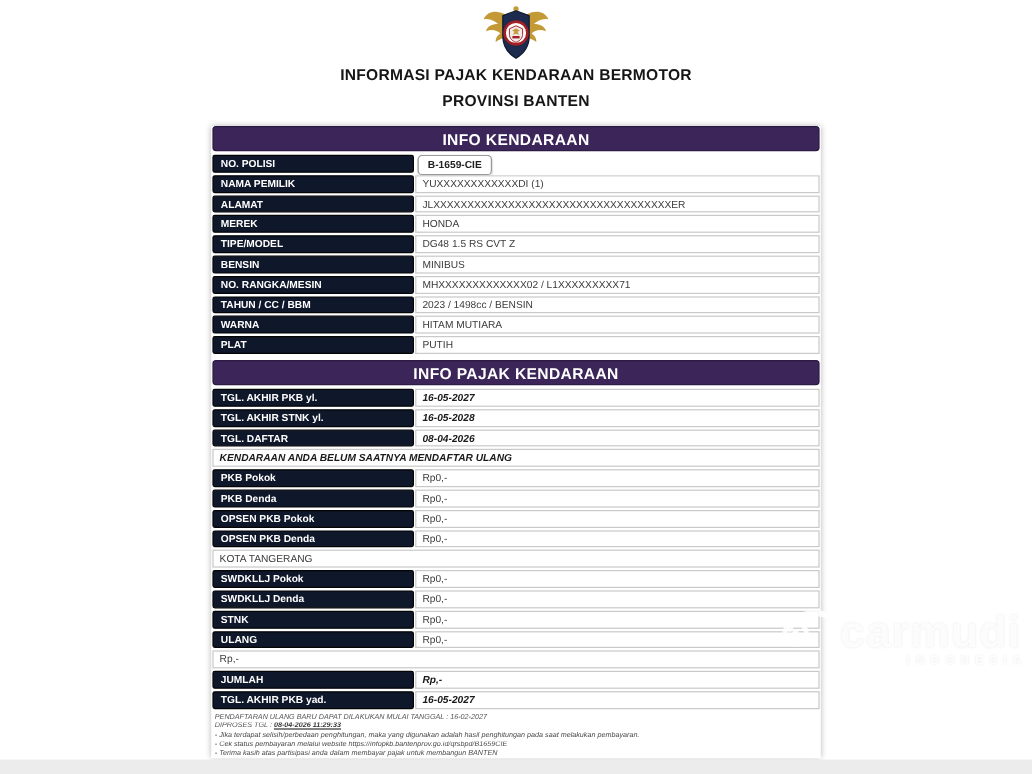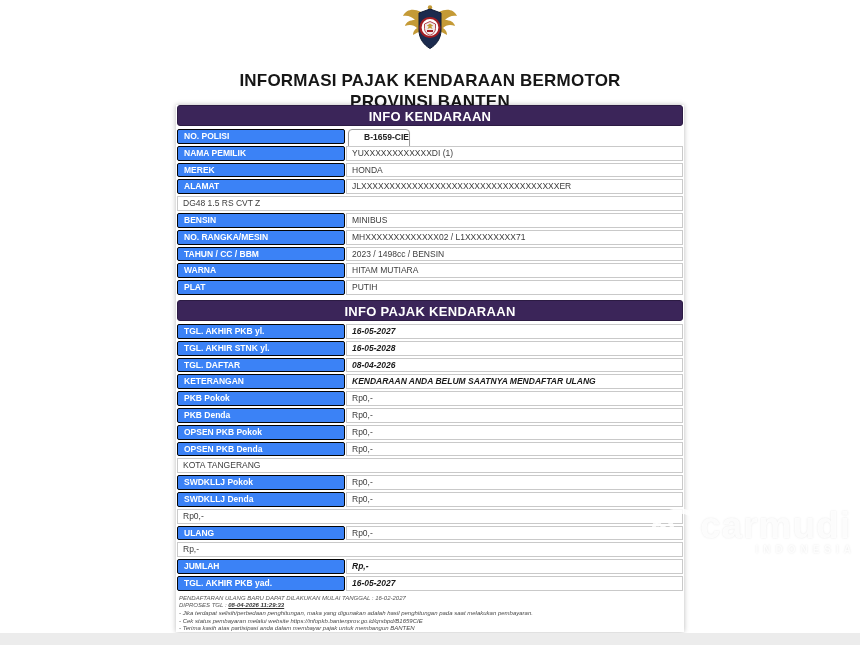--- a/index.html
+++ b/index.html
@@ -7,56 +7,56 @@
     width:860px;height:645px;position:relative;overflow:hidden;
     background:#ffffff;
     font-family:"Liberation Sans","DejaVu Sans",sans-serif;
     -webkit-font-smoothing:antialiased;
   }
   .bottom-strip{position:absolute;left:0;top:633px;width:860px;height:12px;background:#ececec;}
   
   .page-header{position:absolute;left:0;top:0;width:860px;text-align:center;}
   .logo-wrap{margin:4px auto 0 auto;width:58px;height:46px;}
   .page-title{
-    margin-top:20px;font-weight:bold;font-size:17px;line-height:21px;color:#161616;
+    margin-top:2px;font-weight:bold;font-size:13px;line-height:21px;color:#161616;
     letter-spacing:.2px;
   }
   
   .card{
     position:absolute;left:176px;top:105px;width:508px;height:527px;
     background:#fff;box-shadow:0 0 5px rgba(0,0,0,.28);
     box-sizing:border-box;padding:0 0 6px 0;
   }
   .section-header{
     height:21px;margin:0 1px 3px 1px;border-radius:3px;
     background:#3b2559;border:1px solid #2c1b43;
     color:#fff;font-weight:bold;font-size:13px;line-height:21px;text-align:center;
     letter-spacing:.3px;box-sizing:border-box;
   }
   .section-header.second{margin-top:5px;}
   .rows{margin:0 1px;}
   .row{display:flex;height:14.8px;margin-bottom:2px;}
   .lab{
     width:168px;box-sizing:border-box;flex:none;
-    background:#3b82f6;border:1px solid #050505;border-radius:2px;margin-right:1px;
+    background:#0f172a;border:1px solid #050505;border-radius:2px;margin-right:1px;
     color:#ffffff;font-weight:bold;font-size:8.5px;line-height:13px;
     padding-left:6px;white-space:nowrap;overflow:hidden;
   }
   .val{
     flex:1;box-sizing:border-box;
     border:1px solid #c9c9c9;background:#fff;
     color:#3c3c3c;font-size:8.5px;line-height:12.5px;padding-left:5px;
     white-space:nowrap;overflow:hidden;
   }
   .val.bold{font-weight:bold;color:#1a1a1a;font-style:italic;}
   .val.plateCell{border:none;padding-left:0;position:relative;height:17px;}
   .plate{
     display:inline-block;box-sizing:border-box;margin-left:2px;margin-top:0px;
-    width:62px;height:32px;border:1px solid #9a9a9a;border-radius:4px;background:#fff;
-    color:#222;font-weight:bold;font-size:8.5px;line-height:14px;text-align:right;
+    width:62px;height:17px;border:1px solid #9a9a9a;border-radius:4px;background:#fff;
+    color:#222;font-weight:bold;font-size:8.5px;line-height:14px;text-align:center;
     box-shadow:0 1px 1px rgba(0,0,0,.12);
   }
   
   .footnotes{margin:4px 3px 0 3px;font-style:italic;color:#4a4a4a;}
   .footnotes .fl{font-size:6px;line-height:7.6px;white-space:nowrap;overflow:hidden;}
   .footnotes .cap{text-transform:uppercase;color:#555;}
   .footnotes .u{font-weight:bold;text-decoration:underline;color:#333;}
   
   .watermark{
     position:absolute;left:650px;top:500px;width:210px;height:70px;
@@ -96,28 +96,29 @@
     <div class="rows">
         <div class="row">
           <div class="lab">NO. POLISI</div>
           <div class="val plateCell"><div class="plate">B-1659-CIE</div></div>
         </div>
         <div class="row">
           <div class="lab">NAMA PEMILIK</div>
           <div class="val">YUXXXXXXXXXXXXDI (1)</div>
         </div>
         <div class="row">
+          <div class="lab">ALAMAT</div>
+          <div class="val">JLXXXXXXXXXXXXXXXXXXXXXXXXXXXXXXXXXXXER</div>
+        </div>
+        <div class="row">
           <div class="lab">MEREK</div>
           <div class="val">HONDA</div>
         </div>
         <div class="row">
-          <div class="lab">ALAMAT</div>
-          <div class="val">JLXXXXXXXXXXXXXXXXXXXXXXXXXXXXXXXXXXXER</div>
-        </div>
-        <div class="row">
+          <div class="lab">TIPE/MODEL</div>
           <div class="val">DG48 1.5 RS CVT Z</div>
         </div>
         <div class="row">
           <div class="lab">BENSIN</div>
           <div class="val">MINIBUS</div>
         </div>
         <div class="row">
           <div class="lab">NO. RANGKA/MESIN</div>
           <div class="val">MHXXXXXXXXXXXXX02 / L1XXXXXXXXX71</div>
         </div>
@@ -145,21 +146,20 @@
         </div>
         <div class="row">
           <div class="lab">TGL. AKHIR STNK yl.</div>
           <div class="val bold">16-05-2028</div>
         </div>
         <div class="row">
           <div class="lab">TGL. DAFTAR</div>
           <div class="val bold">08-04-2026</div>
         </div>
         <div class="row">
-          <div class="lab">KETERANGAN</div>
           <div class="val bold">KENDARAAN ANDA BELUM SAATNYA MENDAFTAR ULANG</div>
         </div>
         <div class="row">
           <div class="lab">PKB Pokok</div>
           <div class="val">Rp0,-</div>
         </div>
         <div class="row">
           <div class="lab">PKB Denda</div>
           <div class="val">Rp0,-</div>
         </div>
@@ -176,20 +176,21 @@
         </div>
         <div class="row">
           <div class="lab">SWDKLLJ Pokok</div>
           <div class="val">Rp0,-</div>
         </div>
         <div class="row">
           <div class="lab">SWDKLLJ Denda</div>
           <div class="val">Rp0,-</div>
         </div>
         <div class="row">
+          <div class="lab">STNK</div>
           <div class="val">Rp0,-</div>
         </div>
         <div class="row">
           <div class="lab">ULANG</div>
           <div class="val">Rp0,-</div>
         </div>
         <div class="row">
           <div class="val">Rp,-</div>
         </div>
         <div class="row">

